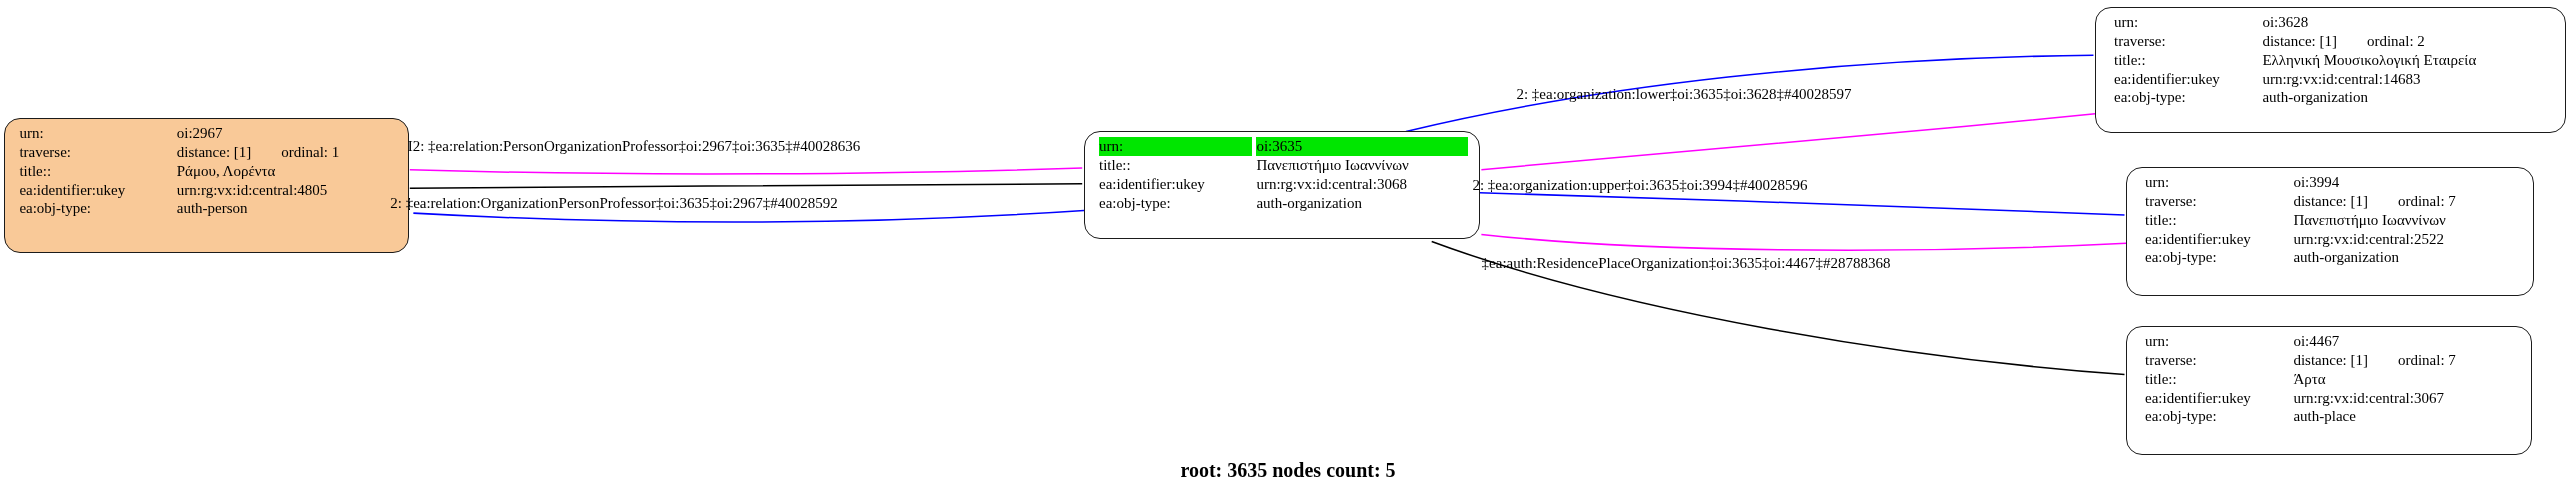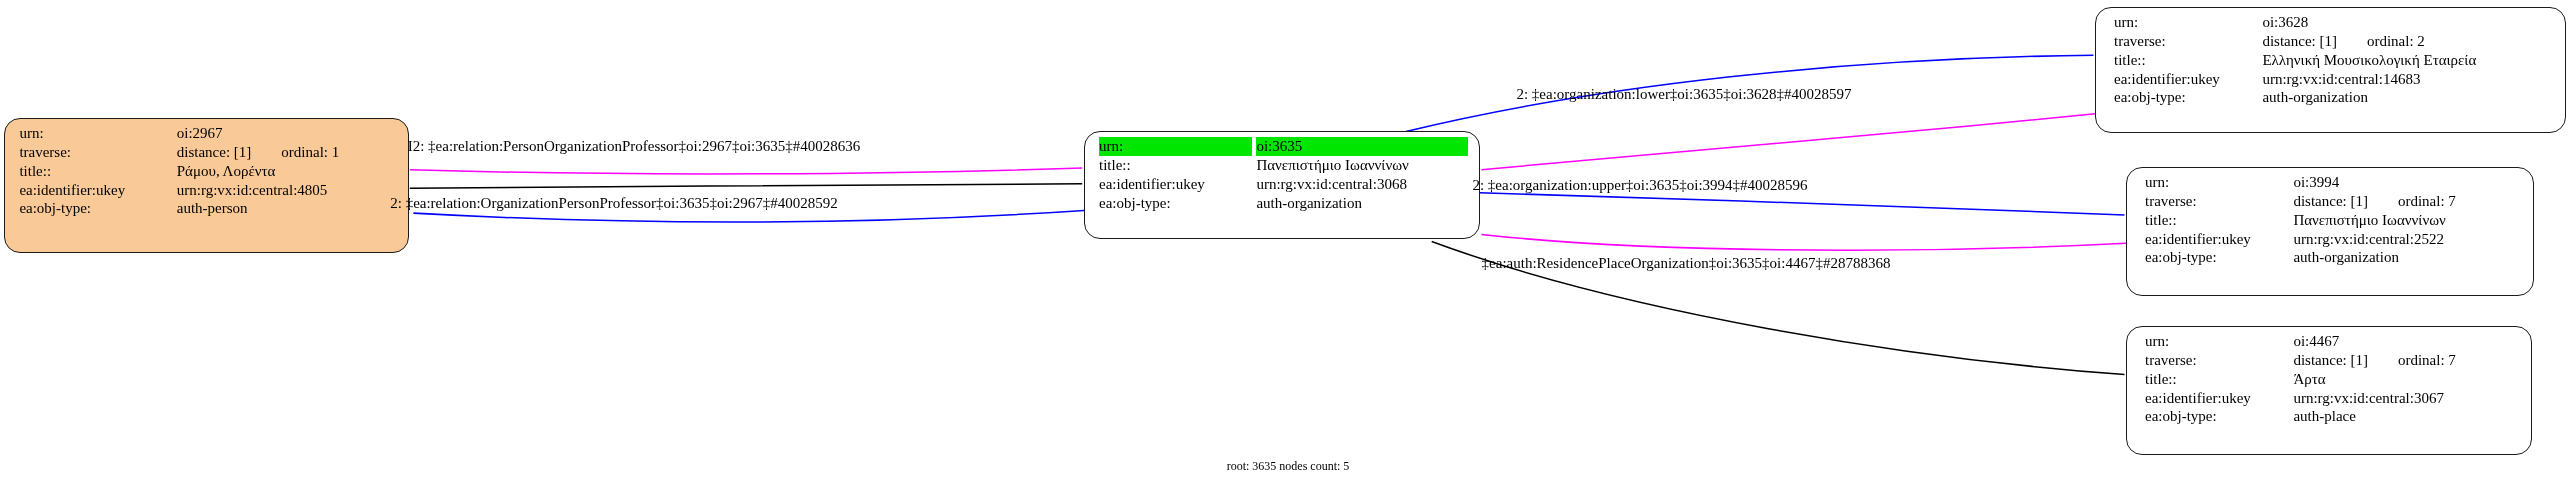--- a/index.html
+++ b/index.html
@@ -50,22 +50,23 @@
     position:absolute;
     transform:translateX(-50%);
     white-space:nowrap;
     font-size:15px;
     z-index:2;
   }
   .footer{
     position:absolute;
     transform:translateX(-50%);
     white-space:nowrap;
-    font-size:12px;
+    font-size:20px;
     z-index:2;
+    font-weight:bold;
   }
 </style>
 </head>
 <body>
 
 <div id="canvas">
 
   <svg class="wires" width="2576" height="491" viewBox="0 0 2904 553">
     <defs>
       <marker id="arr-blue" markerUnits="userSpaceOnUse" markerWidth="20" markerHeight="12" refX="19" refY="6" orient="auto">

